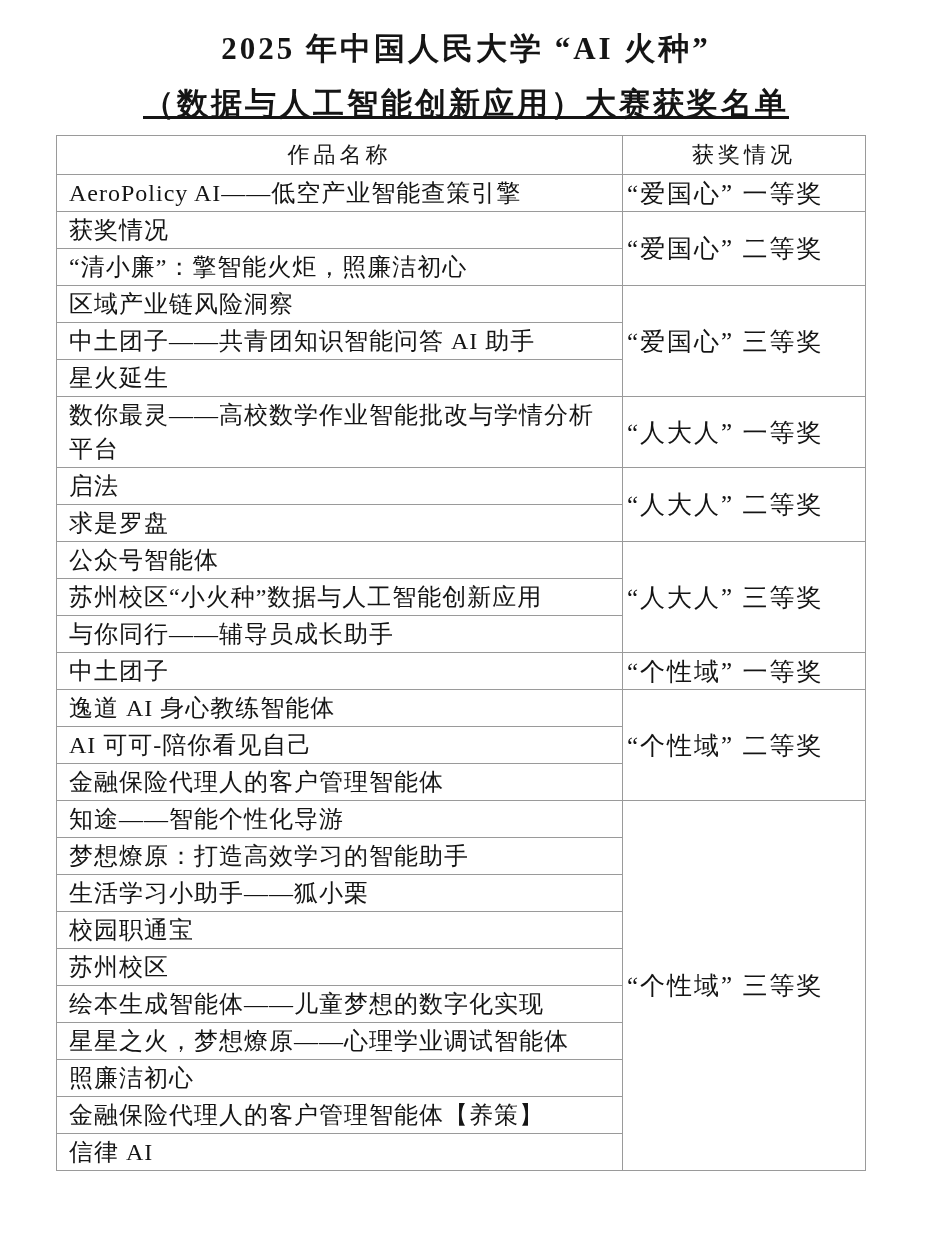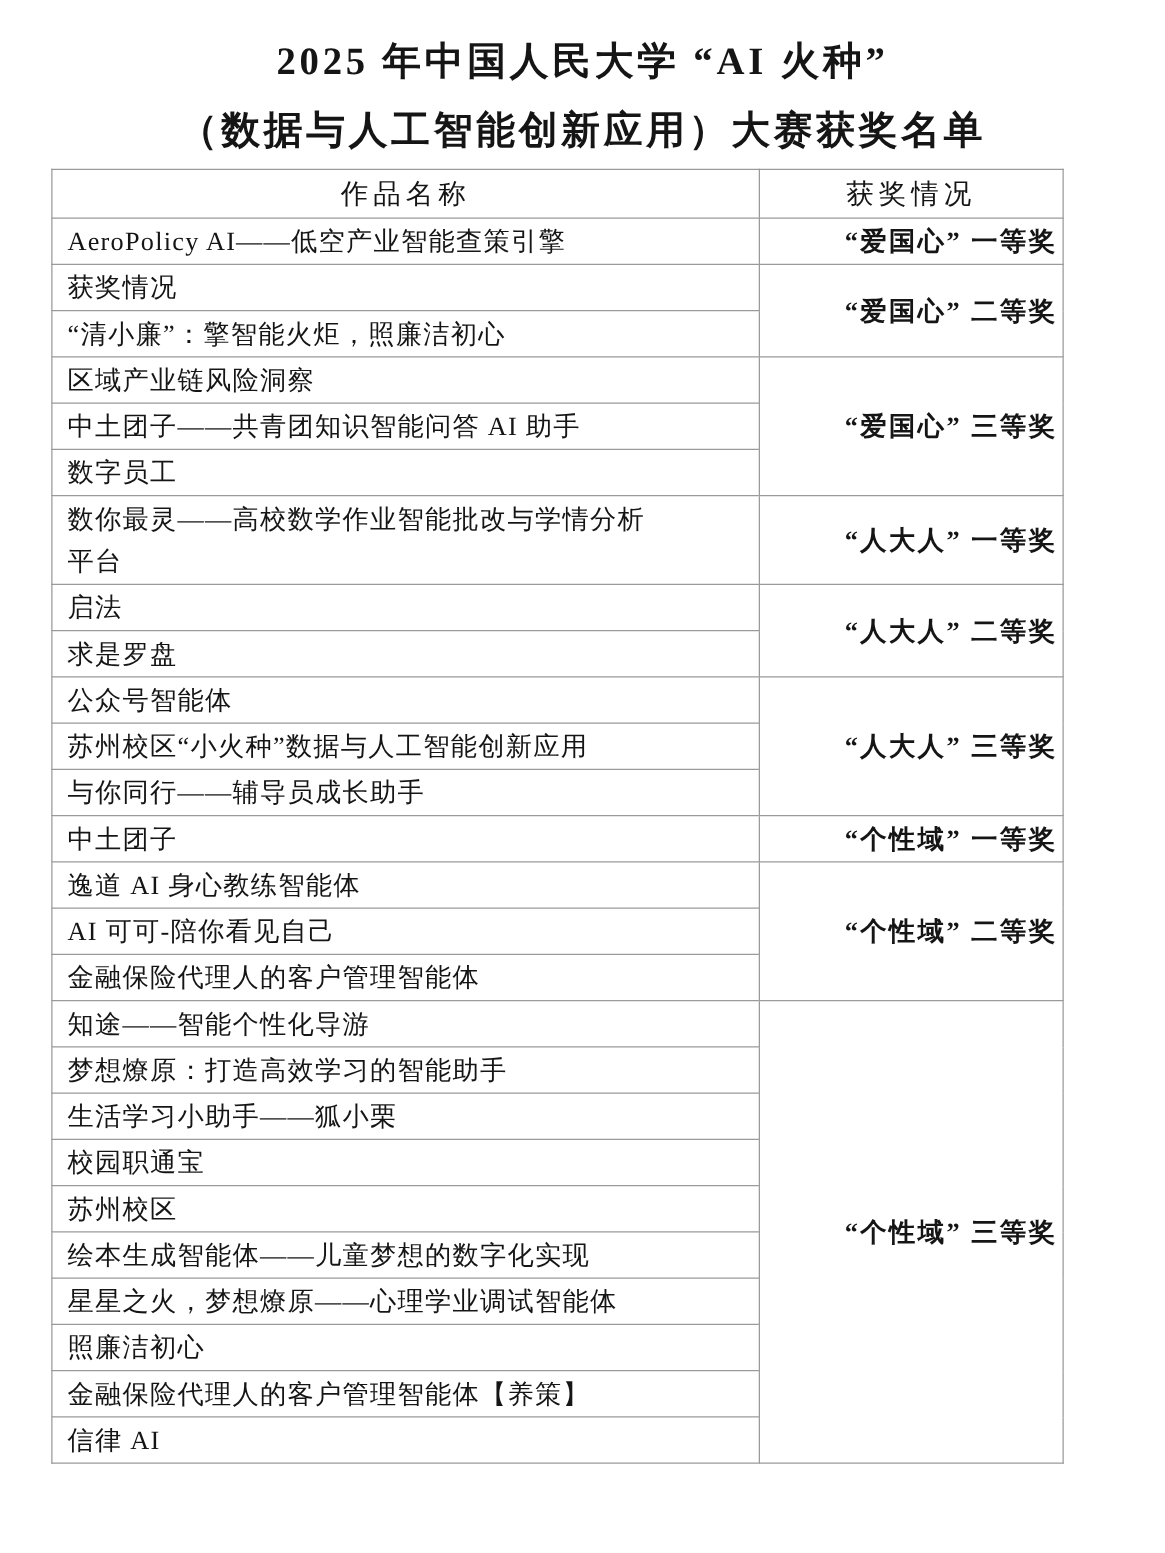--- a/index.html
+++ b/index.html
@@ -17,25 +17,25 @@
     padding-top: 26px;
     text-align: center;
   }
   .title-line {
     font-size: 31px;
     font-weight: bold;
     line-height: 46px;
     letter-spacing: 3px;
     white-space: nowrap;
   }
-  .title-line + .title-line { margin-top: 9px; }
+  .title-line + .title-line { margin-top: 9px; text-decoration: underline; }
 
   .awards-table {
     position: absolute;
-    left: 41px;
+    left: 56px;
     top: 135px;
     width: 809px;
     border-collapse: collapse;
     table-layout: fixed;
     padding-left: 30px;
   }
   .awards-table col.c-work  { width: 566px; }
   .awards-table col.c-award { width: 243px; }
   .awards-table th,
   .awards-table td {
@@ -46,34 +46,33 @@
   .awards-table th {
     height: 39px;
     font-size: 22px;
     font-weight: normal;
     letter-spacing: 4px;
     text-align: center;
   }
   .work-cell {
     height: 37px;
     padding: 1px 10px 1px 12px;
-    font-size: 21px;
+    font-size: 24px;
     line-height: 34px;
     letter-spacing: 1px;
     text-align: left;
     white-space: pre-wrap;
     word-break: break-all;
   }
   .award-cell {
-    font-size: 21px;
+    font-size: 25px;
     letter-spacing: 2px;
-    text-align: right;
+    text-align: left;
     padding: 1px 4px;
     white-space: nowrap;
-    font-weight: bold;
   }
 </style>
 </head>
 <body>
 
 <div class="page">
 
   <div class="title-block">
     <div class="title-line">2025 年中国人民大学 “AI 火种”</div>
     <div class="title-line">（数据与人工智能创新应用）大赛获奖名单</div>
@@ -103,21 +102,21 @@
           <td class="work-cell">“清小廉”：擎智能火炬，照廉洁初心</td>
         </tr>
         <tr>
           <td class="work-cell">区域产业链风险洞察</td>
           <td class="award-cell" rowspan="3">“爱国心” 三等奖</td>
         </tr>
         <tr>
           <td class="work-cell">中土团子——共青团知识智能问答 AI 助手</td>
         </tr>
         <tr>
-          <td class="work-cell">数字员工</td>
+          <td class="work-cell">星火延生</td>
         </tr>
         <tr>
           <td class="work-cell">数你最灵——高校数学作业智能批改与学情分析
 平台</td>
           <td class="award-cell" rowspan="1">“人大人” 一等奖</td>
         </tr>
         <tr>
           <td class="work-cell">启法</td>
           <td class="award-cell" rowspan="2">“人大人” 二等奖</td>
         </tr>

